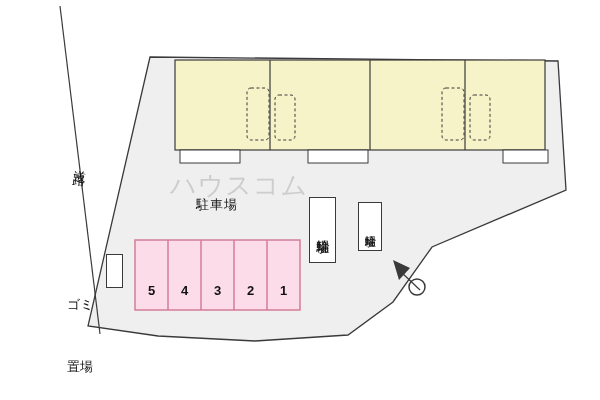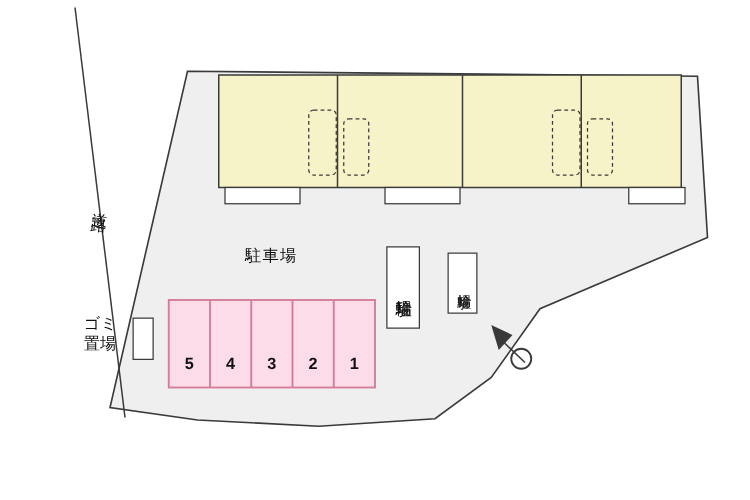--- a/index.html
+++ b/index.html
@@ -31,21 +31,21 @@
   .road-label{left:72px;top:160px;font-size:13px;letter-spacing:3px;transform:rotate(8deg);}
   .lot-label{left:196px;top:196px;font-size:13px;font-weight:normal;letter-spacing:1px;}
   .watermark{left:170px;top:168px;font-size:26px;color:var(--watermark);opacity:.75;
              letter-spacing:1px;pointer-events:none;}
   .box{position:absolute;background:#fff;border:1px solid var(--line);
        display:flex;align-items:center;justify-content:center;color:#111;}
   .bike1{left:309px;top:197px;width:25px;height:64px;font-size:13px;}
   .bike2{left:358px;top:202px;width:22px;height:47px;font-size:11px;}
   .garbage-box{left:106px;top:254px;width:15px;height:32px;}
   .garbage-label{left:67px;top:251px;font-size:13px;line-height:16px;}
-  .garbage-label span{display:block;}
+  .garbage-label span{display:block;margin-top:46px;}
   .stall-num{position:absolute;top:283px;width:33px;text-align:center;
              font-size:13px;font-weight:bold;color:#111;}
 </style>
 </head>
 <body>
 
 <div class="stage">
 
   <svg class="scene" width="600" height="400" viewBox="0 0 600 400">
 
@@ -77,20 +77,21 @@
     <line class="stall-line" x1="234" y1="240" x2="234" y2="310"></line>
     <line class="stall-line" x1="267" y1="240" x2="267" y2="310"></line>
 
     <g>
       <path class="compass-fill" d="M393,260 L410,268 L399,280 Z"></path>
       <line class="ln" x1="400" y1="271" x2="420" y2="290"></line>
       <circle class="compass-ring" cx="417" cy="287" r="8"></circle>
     </g>
   </svg>
 
+  <div class="label watermark">ハウスコム</div>
 
   <div class="label v road-label">道路</div>
 
   <div class="label lot-label">駐車場</div>
 
   <div class="box bike1">
     <span class="v">駐輪場</span>
   </div>
   <div class="box bike2">
     <span class="v">駐輪場</span>

